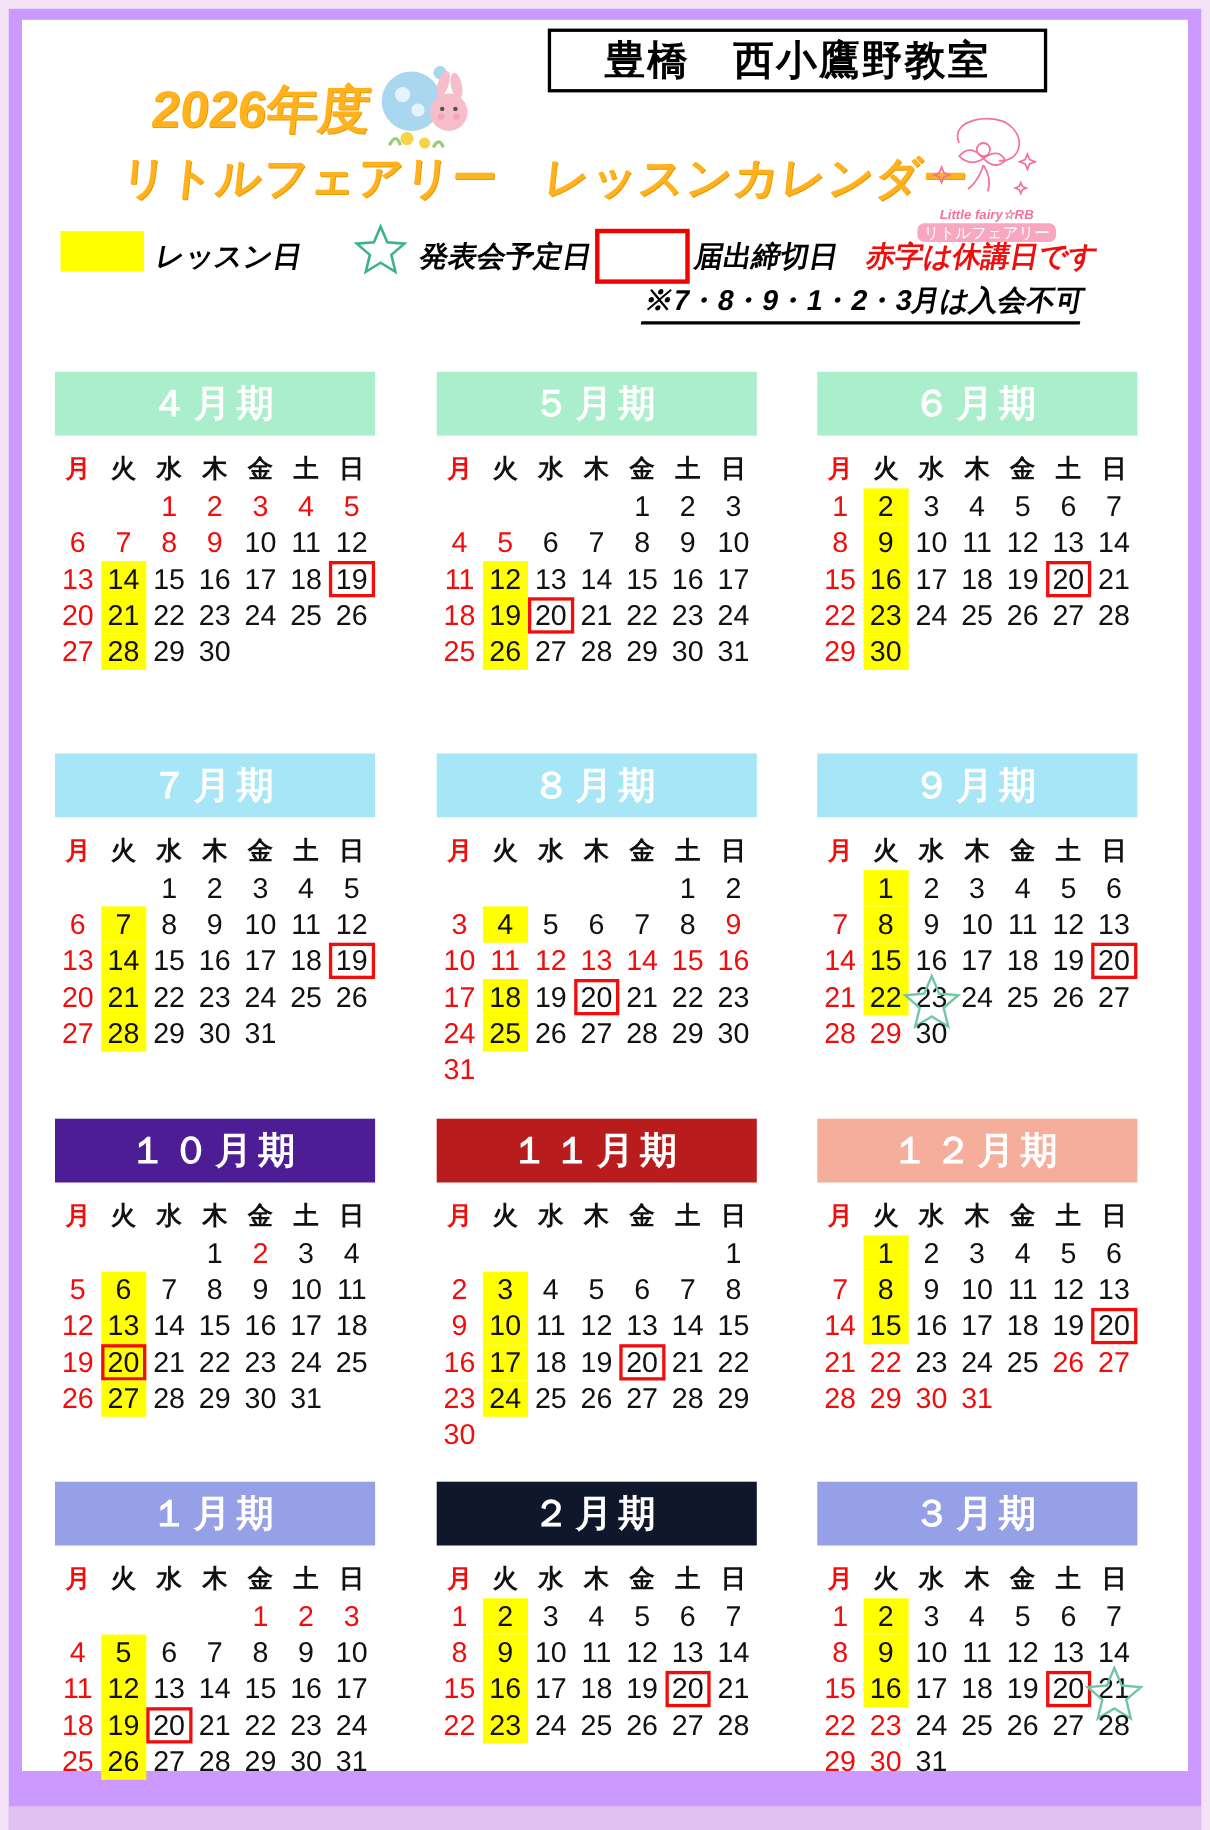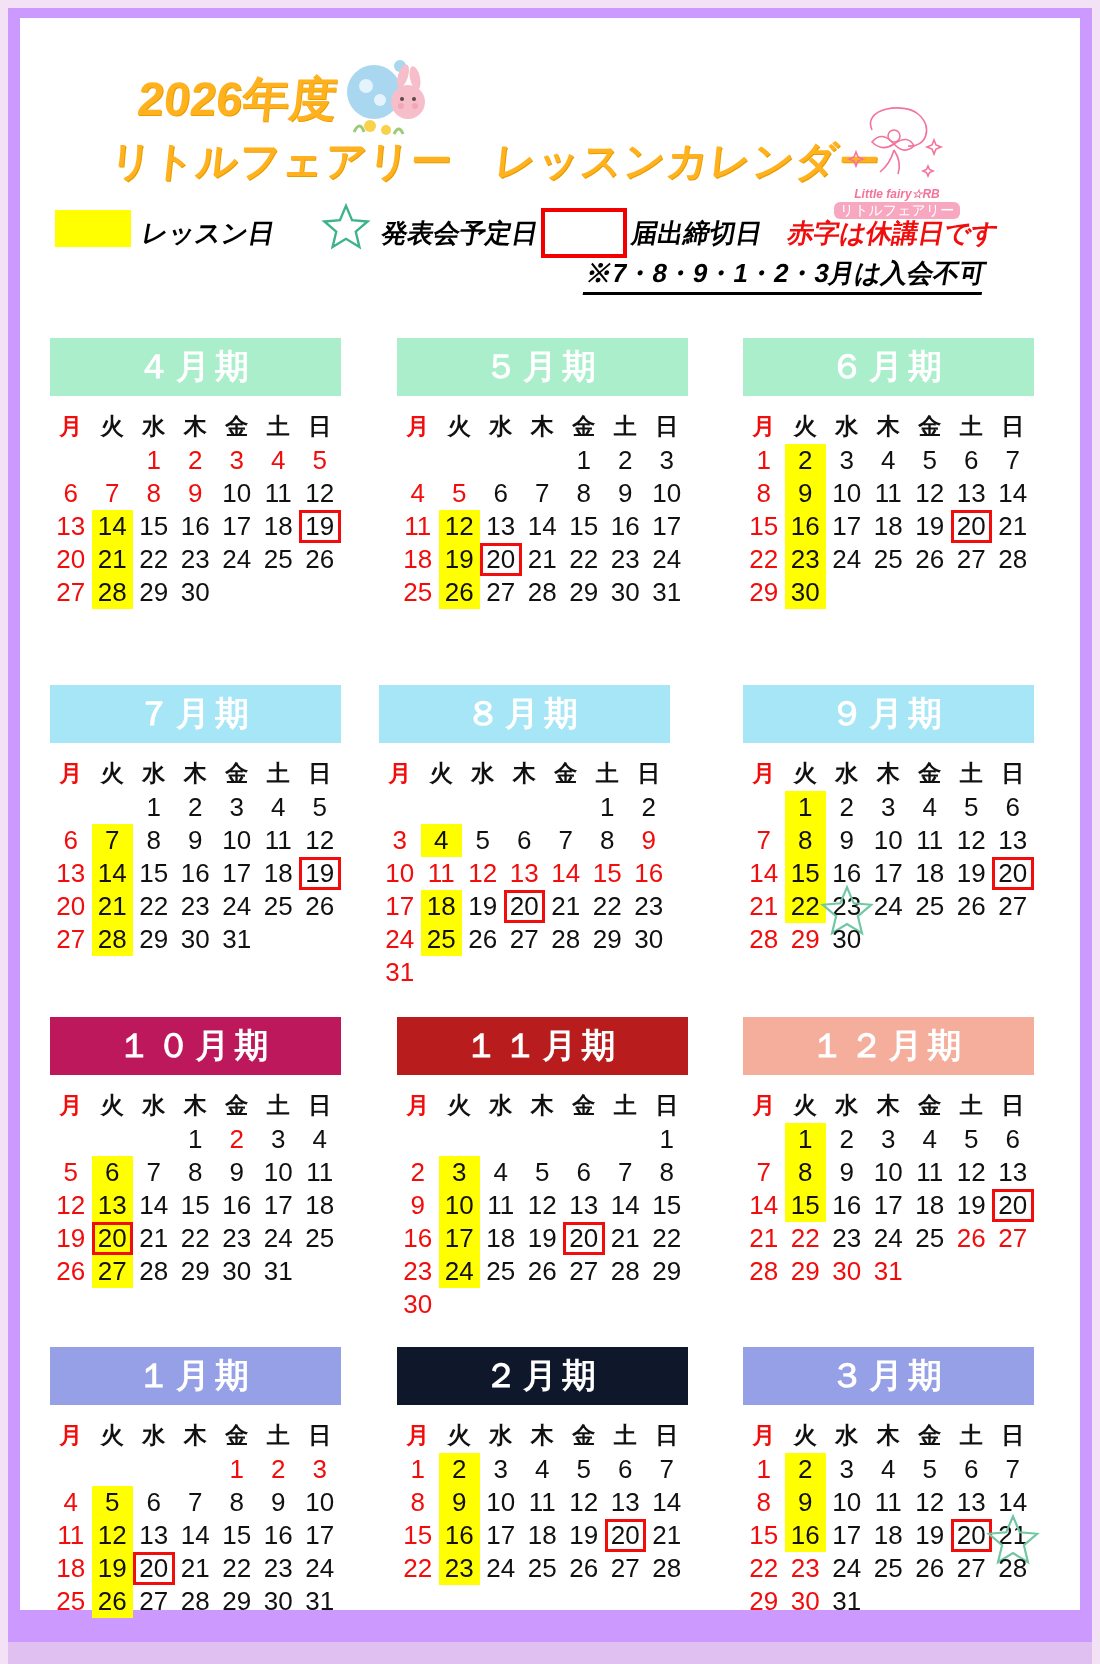--- a/index.html
+++ b/index.html
@@ -63,20 +63,21 @@
       <circle cx="68" cy="48" r="17" fill="#F6BECB"></circle>
       <circle cx="62" cy="45" r="2" fill="#5a4a42"></circle>
       <circle cx="74" cy="45" r="2" fill="#5a4a42"></circle>
       <circle cx="61" cy="52" r="3" fill="#F49BB0" opacity="0.7"></circle>
       <circle cx="75" cy="52" r="3" fill="#F49BB0" opacity="0.7"></circle>
       <circle cx="30" cy="72" r="6" fill="#F7D24A"></circle>
       <circle cx="46" cy="76" r="5" fill="#F7D24A"></circle>
       <path d="M14 78 q6 -12 10 0 M54 80 q5 -10 9 0" stroke="#9CCB78" stroke-width="3" fill="none"></path>
     </svg>
 
+    <div class="classroom">豊橋　西小鷹野教室</div>
 
     <div class="main-title">リトルフェアリー　レッスンカレンダー</div>
 
     <div class="logo">
       <svg width="110" height="84" viewBox="0 0 110 84">
         <g fill="none" stroke="#F4739B" stroke-width="1.6">
           <path d="M30 30 C 20 8, 62 2, 76 14 C 92 27, 84 48, 66 46"></path>
           <path d="M52 44 q-12 -14 -22 -2 q10 10 22 2z"></path>
           <path d="M52 44 q14 -10 20 2 q-10 9 -20 -2z"></path>
           <circle cx="52" cy="36" r="6"></circle>
@@ -323,21 +324,21 @@
           <div class="wrow">
             <div class="cell red">27</div>
             <div class="cell y">28</div>
             <div class="cell">29</div>
             <div class="cell">30</div>
             <div class="cell">31</div>
             <div class="cell"></div>
             <div class="cell"></div>
           </div>
         </div>
-        <div class="month" style="left: 359px; top: 667px;">
+        <div class="month" style="left: 377px; top: 667px;">
           <div class="mhead" style="background: rgb(166, 230, 247);">８月期</div>
           <div class="wdrow">
             <div class="wd red">月</div>
             <div class="wd">火</div>
             <div class="wd">水</div>
             <div class="wd">木</div>
             <div class="wd">金</div>
             <div class="wd">土</div>
             <div class="wd">日</div>
           </div>
@@ -449,21 +450,21 @@
             <div class="cell red">28</div>
             <div class="cell red">29</div>
             <div class="cell">30</div>
             <div class="cell"></div>
             <div class="cell"></div>
             <div class="cell"></div>
             <div class="cell"></div>
           </div>
         </div>
         <div class="month" style="left: 30px; top: 999px;">
-          <div class="mhead" style="background: #be185d;">１０月期</div>
+          <div class="mhead" style="background: #4c1d95;">１０月期</div>
           <div class="wdrow">
             <div class="wd red">月</div>
             <div class="wd">火</div>
             <div class="wd">水</div>
             <div class="wd">木</div>
             <div class="wd">金</div>
             <div class="wd">土</div>
             <div class="wd">日</div>
           </div>
           <div class="wrow">

